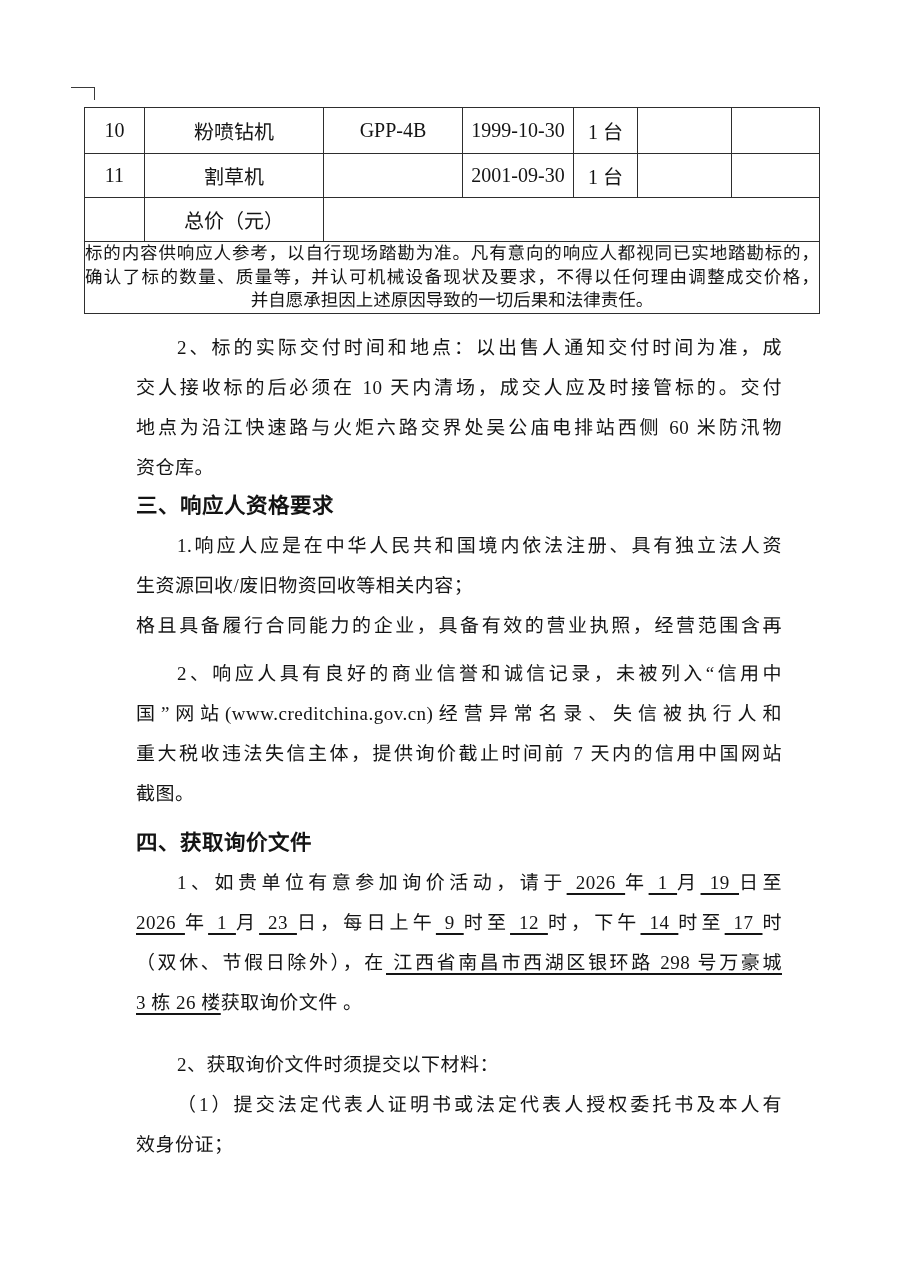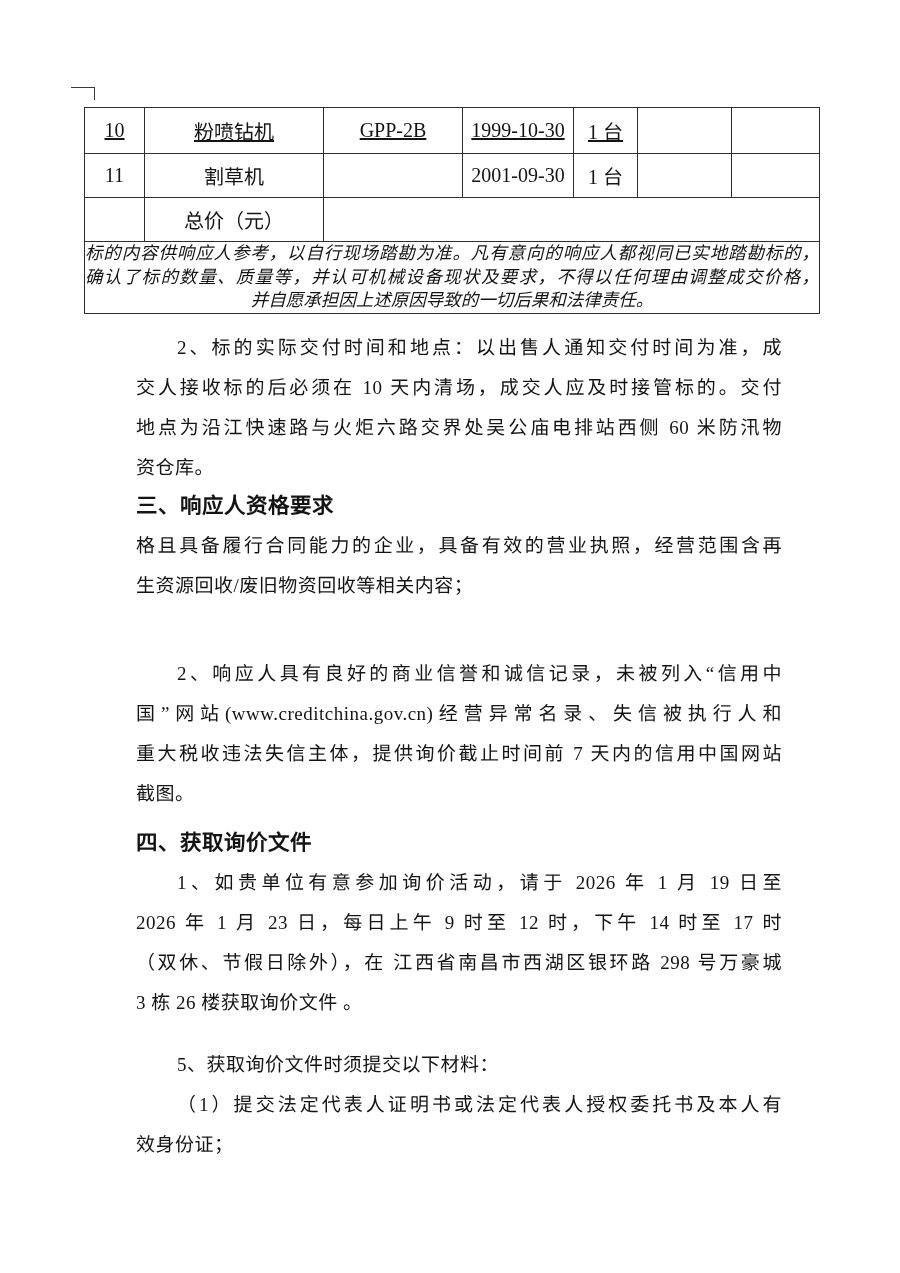--- a/index.html
+++ b/index.html
@@ -15,44 +15,45 @@
   }
   
   table.lot-table{
     position:absolute;left:84px;top:107px;width:735px;
     border-collapse:collapse;table-layout:fixed;
   }
   table.lot-table td{
     border:1.5px solid #2e2e2e;text-align:center;vertical-align:middle;
     font-size:20px;padding:0;overflow:hidden;
   }
-  table.lot-table tr:nth-child(1){height:46px;text-decoration:underline;}
+  table.lot-table tr:nth-child(1){height:46px;}
   table.lot-table tr:nth-child(2){height:44px;padding-left:16px;}
   table.lot-table tr:nth-child(3){height:44px;}
   table.lot-table tr:nth-child(4){height:72px;}
-  td.note-cell{text-align:left;vertical-align:top;padding:3px 6px 2px 6px;font-style:italic;}
+  td.note-cell{text-align:left;vertical-align:top;padding:3px 6px 2px 6px;}
   .note-line{font-size:17.5px;line-height:23.5px;white-space:nowrap;}
   .note-line.full{
     white-space:normal;text-align:justify;text-align-last:justify;
     text-justify:inter-character;
   }
   
   .blk{position:absolute;left:136px;width:646px;}
   .b0{top:328px;} .b1{top:486px;} .b2{top:526px;} .b3{top:654px;}
   .b4{top:823px;} .b5{top:863px;} .b6{top:1045px;} .b7{top:1085px;}
   .blk .line{
     height:40px;line-height:40px;font-size:19px;
     letter-spacing:0.5px;
   }
   .blk .line.full{
     text-align:justify;text-align-last:justify;text-justify:inter-character;
   }
   .blk .line.ind{text-indent:41px;}
   .blk.heading .line{font-weight:bold;font-size:21.5px;}
   span.u{
+    text-decoration:underline;
     text-decoration-thickness:1.5px;
     text-underline-offset:4px;
   }
 </style>
 </head>
 <body>
 
 <div class="page">
   <div class="corner-mark"></div>
 
@@ -63,21 +64,21 @@
         <col style="width:139px">
       <col style="width:111px">
         <col style="width:64px">
         <col style="width:94px">
         <col style="width:88px">
     </colgroup>
     <tbody id="lot-tbody">
         <tr>
           <td>10</td>
           <td>粉喷钻机</td>
-          <td>GPP-2B</td>
+          <td>GPP-4B</td>
           <td>1999-10-30</td>
           <td>1 台</td>
           <td></td>
           <td></td>
         </tr>
         <tr>
           <td>11</td>
           <td>割草机</td>
           <td></td>
           <td>2001-09-30</td>
@@ -104,39 +105,40 @@
       <div class="blk b0">
         <div class="line full ind"><span>2、标的实际交付时间和地点：以出售人通知交付时间为准，成</span></div>
         <div class="line full"><span>交人接收标的后必须在 10 天内清场，成交人应及时接管标的。交付</span></div>
         <div class="line full"><span>地点为沿江快速路与火炬六路交界处吴公庙电排站西侧 60 米防汛物</span></div>
         <div class="line"><span>资仓库。</span></div>
       </div>
       <div class="blk b1 heading">
         <div class="line">三、响应人资格要求</div>
       </div>
       <div class="blk b2">
+        <div class="line full ind"><span>1.响应人应是在中华人民共和国境内依法注册、具有独立法人资</span></div>
+        <div class="line"><span>生资源回收/废旧物资回收等相关内容；</span></div>
         <div class="line full"><span>格且具备履行合同能力的企业，具备有效的营业执照，经营范围含再</span></div>
-        <div class="line"><span>生资源回收/废旧物资回收等相关内容；</span></div>
       </div>
       <div class="blk b3">
         <div class="line full ind"><span>2、响应人具有良好的商业信誉和诚信记录，未被列入“信用中</span></div>
         <div class="line full"><span>国”网站(www.creditchina.gov.cn)经营异常名录、失信被执行人和</span></div>
         <div class="line full"><span>重大税收违法失信主体，提供询价截止时间前 7 天内的信用中国网站</span></div>
         <div class="line"><span>截图。</span></div>
       </div>
       <div class="blk b4 heading">
         <div class="line">四、获取询价文件</div>
       </div>
       <div class="blk b5">
         <div class="line full ind"><span>1、如贵单位有意参加询价活动，请于</span><span class="u"> 2026 </span><span>年</span><span class="u"> 1 </span><span>月</span><span class="u"> 19 </span><span>日至</span></div>
         <div class="line full"><span class="u">2026 </span><span>年</span><span class="u"> 1 </span><span>月</span><span class="u"> 23 </span><span>日，每日上午</span><span class="u"> 9 </span><span>时至</span><span class="u"> 12 </span><span>时，下午</span><span class="u"> 14 </span><span>时至</span><span class="u"> 17 </span><span>时</span></div>
         <div class="line full"><span>（双休、节假日除外），在</span><span class="u"> 江西省南昌市西湖区银环路 298 号万豪城</span></div>
         <div class="line"><span class="u">3 栋 26 楼</span><span>获取询价文件 。</span></div>
       </div>
       <div class="blk b6">
-        <div class="line ind"><span>5、获取询价文件时须提交以下材料：</span></div>
+        <div class="line ind"><span>2、获取询价文件时须提交以下材料：</span></div>
       </div>
       <div class="blk b7">
         <div class="line full ind"><span>（1）提交法定代表人证明书或法定代表人授权委托书及本人有</span></div>
         <div class="line"><span>效身份证；</span></div>
       </div>
     </div>
 </div>
 
 </body></html>

